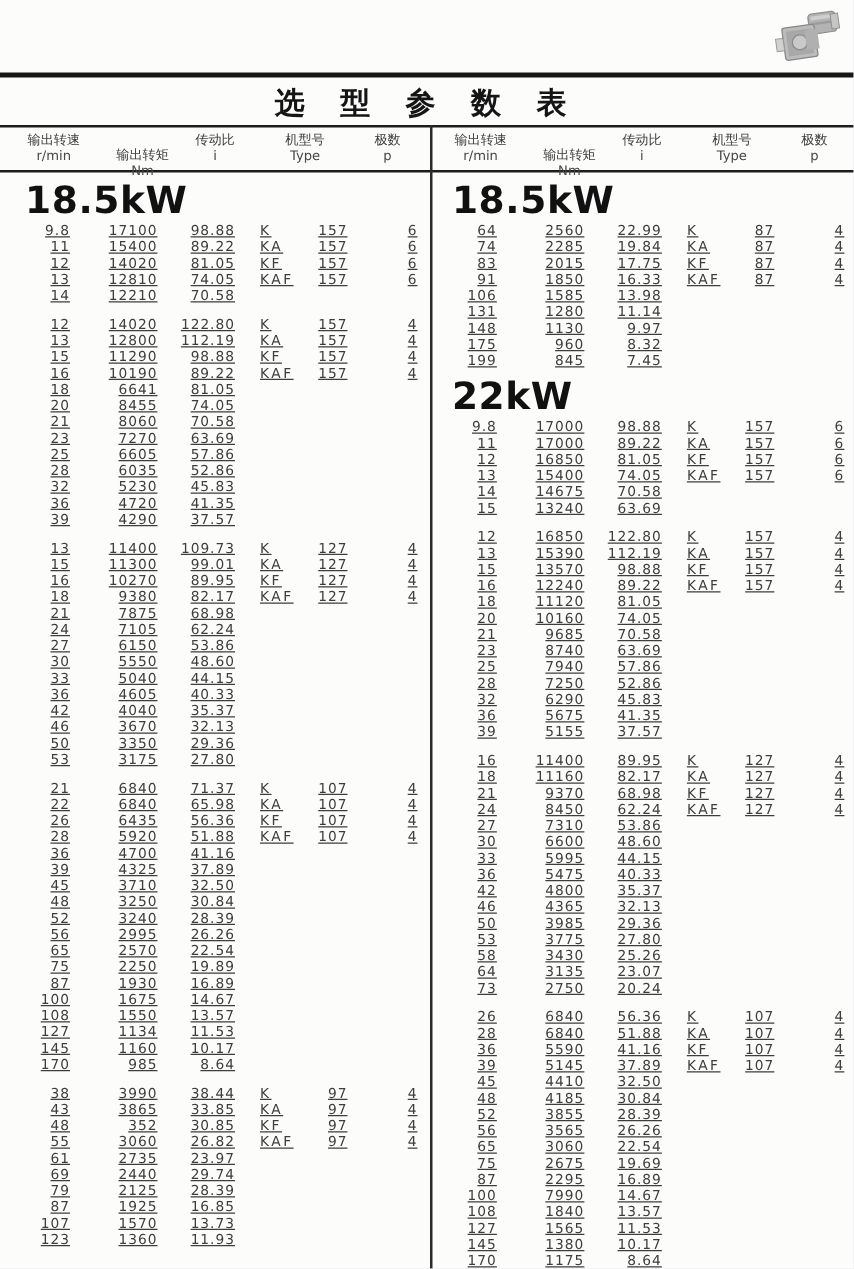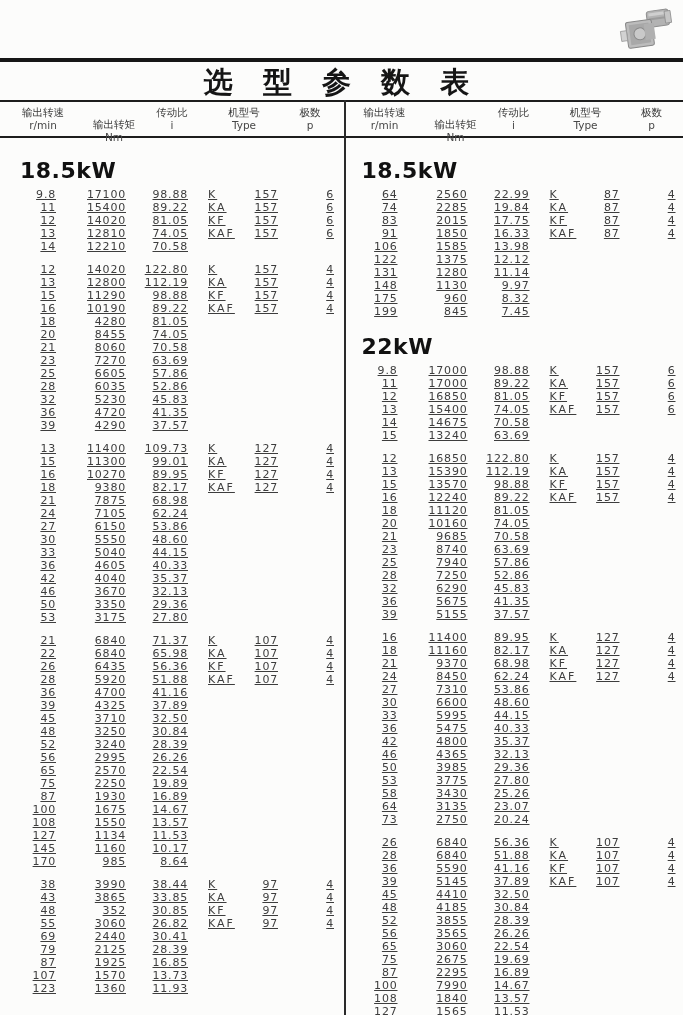--- a/index.html
+++ b/index.html
@@ -13,43 +13,43 @@
     color:#3d3d3d;
     box-sizing:border-box;
   }
   .topbar{position:relative;height:58px;}
   .photo{
     position:absolute;top:4px;right:6px;width:62px;height:56px;
   }
   .rule-thick{height:4px;background:#161616;}
   .title{
     height:38px;line-height:40px;text-align:center;
-    font-size:29px;font-weight:bold;color:#151515;
+    font-size:24px;font-weight:bold;color:#151515;
     letter-spacing:10px;
     font-family:"DejaVu Sans","Liberation Sans",sans-serif;
   }
   .rule-thin{height:2px;background:#1d1d1d;}
   .cols{display:flex;}
   .half{width:341.5px;box-sizing:border-box;position:relative;}
   .vdivider{
     position:absolute;left:344px;top:100px;bottom:0;width:1.5px;
     background:#2a2a2a;z-index:5;
   }
   
   .hdr{display:flex;height:34px;align-items:center;}
   .hcell{display:flex;flex-direction:column;justify-content:center;text-align:center;
     font-size:10.5px;line-height:13px;color:#3b3b3b;}
   .hcell .unit{font-size:10.5px;color:#474747;}
   .h0{width:86px;}.h1{width:56px;margin-top:23px;}.h2{width:60px;}.h3{width:84px;}.h4{width:48px;}
   
   .body{display:flex;}
   .colbody{padding-top:4px;}
   .section-heading{
-    font-size:22px;font-weight:bold;color:#111;
-    margin:16px 0 5px 20px;letter-spacing:0.5px;line-height:25px;
+    font-size:30px;font-weight:bold;color:#111;
+    margin:6px 0 5px 20px;letter-spacing:0.5px;line-height:25px;
     font-family:"DejaVu Sans","Liberation Sans",sans-serif;
   }
   .block{margin-bottom:10px;text-decoration:underline;}
   .row{display:flex;height:13px;line-height:13px;font-size:11px;}
   .c{white-space:pre;letter-spacing:0.8px;color:#3d3d3d;}
   .c0{width:56px;text-align:right;}
   .c1{width:70px;text-align:right;}
   .c2{width:62px;text-align:right;}
   .c3{width:32px;text-align:left;padding-left:20px;letter-spacing:2px;box-sizing:content-box;width:12px;min-width:32px;}
   .c3x{width:32px;}
@@ -207,21 +207,21 @@
           <div class="row">
             <div class="c c0">16</div>
             <div class="c c1">10190</div>
             <div class="c c2">89.22</div>
             <div class="c c3 c3x">KAF</div>
             <div class="c c4">157</div>
             <div class="c c5">4</div>
           </div>
           <div class="row">
             <div class="c c0">18</div>
-            <div class="c c1">4280</div>
+            <div class="c c1">6641</div>
             <div class="c c2">81.05</div>
             <div class="c c3 c3x"></div>
             <div class="c c4"></div>
             <div class="c c5"></div>
           </div>
           <div class="row">
             <div class="c c0">20</div>
             <div class="c c1">8455</div>
             <div class="c c2">74.05</div>
             <div class="c c3 c3x"></div>
@@ -572,23 +572,31 @@
           </div>
           <div class="row">
             <div class="c c0">55</div>
             <div class="c c1">3060</div>
             <div class="c c2">26.82</div>
             <div class="c c3 c3x">KAF</div>
             <div class="c c4">97</div>
             <div class="c c5">4</div>
           </div>
           <div class="row">
+            <div class="c c0">61</div>
+            <div class="c c1">2735</div>
+            <div class="c c2">23.97</div>
+            <div class="c c3 c3x"></div>
+            <div class="c c4"></div>
+            <div class="c c5"></div>
+          </div>
+          <div class="row">
             <div class="c c0">69</div>
             <div class="c c1">2440</div>
-            <div class="c c2">30.41</div>
+            <div class="c c2">29.74</div>
             <div class="c c3 c3x"></div>
             <div class="c c4"></div>
             <div class="c c5"></div>
           </div>
           <div class="row">
             <div class="c c0">79</div>
             <div class="c c1">2125</div>
             <div class="c c2">28.39</div>
             <div class="c c3 c3x"></div>
             <div class="c c4"></div>
@@ -652,28 +660,20 @@
             <div class="c c1">1850</div>
             <div class="c c2">16.33</div>
             <div class="c c3 c3x">KAF</div>
             <div class="c c4">87</div>
             <div class="c c5">4</div>
           </div>
           <div class="row">
             <div class="c c0">106</div>
             <div class="c c1">1585</div>
             <div class="c c2">13.98</div>
-            <div class="c c3 c3x"></div>
-            <div class="c c4"></div>
-            <div class="c c5"></div>
-          </div>
-          <div class="row">
-            <div class="c c0">122</div>
-            <div class="c c1">1375</div>
-            <div class="c c2">12.12</div>
             <div class="c c3 c3x"></div>
             <div class="c c4"></div>
             <div class="c c5"></div>
           </div>
           <div class="row">
             <div class="c c0">131</div>
             <div class="c c1">1280</div>
             <div class="c c2">11.14</div>
             <div class="c c3 c3x"></div>
             <div class="c c4"></div>

